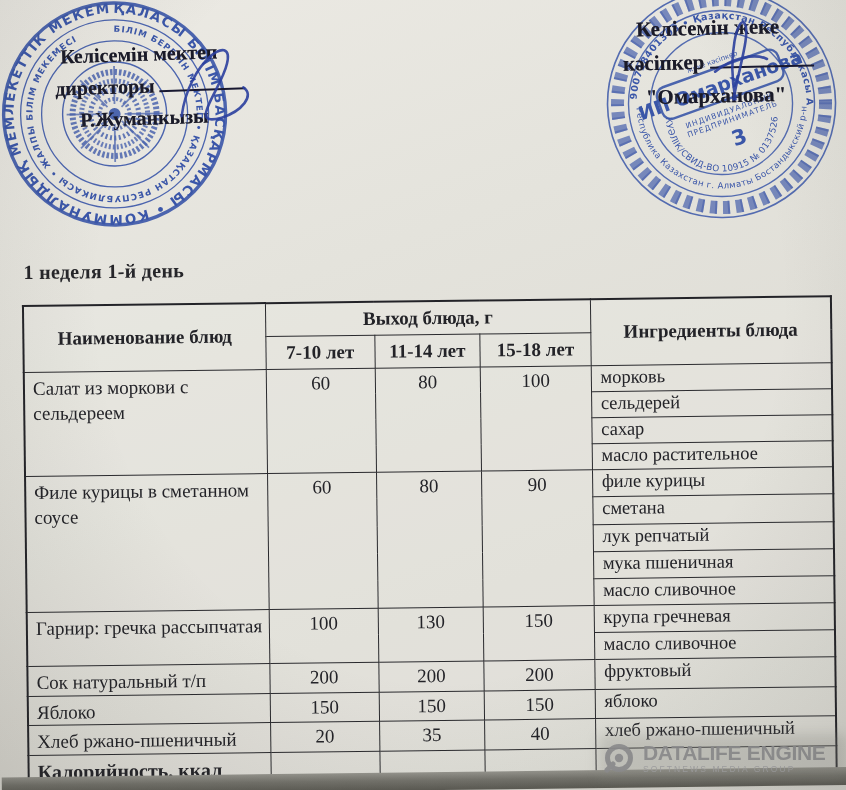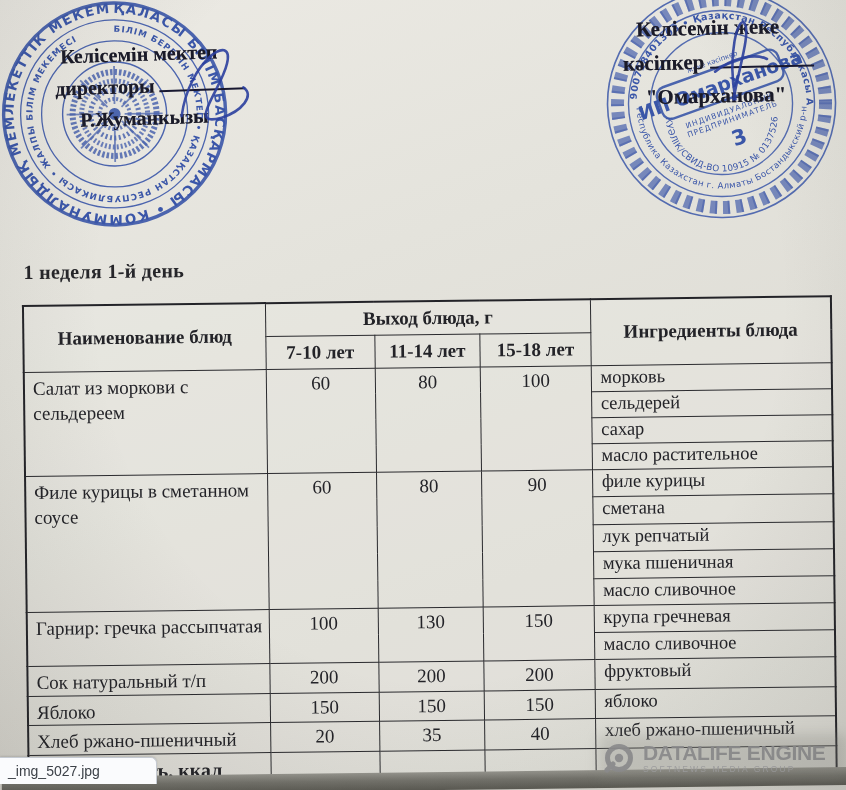--- a/index.html
+++ b/index.html
@@ -268,16 +268,13 @@
       <circle cx="17" cy="17" r="11.5" fill="none" stroke="#8f8f91" stroke-width="5"></circle>
       <circle cx="17" cy="17" r="4.2" fill="#8f8f91"></circle>
       <path d="M 5,29 L 11,23" stroke="#8f8f91" stroke-width="5" stroke-linecap="round"></path>
     </svg>
     <div>
       <div class="wm-title">DATALIFE ENGINE</div>
       <div class="wm-sub">SOFTNEWS MEDIA GROUP</div>
     </div>
   </div>
 
-  <div class="filename-tab">
-    <span>_img_5027.jpg</span>
-  </div>
 </div>
 
 </body></html>

